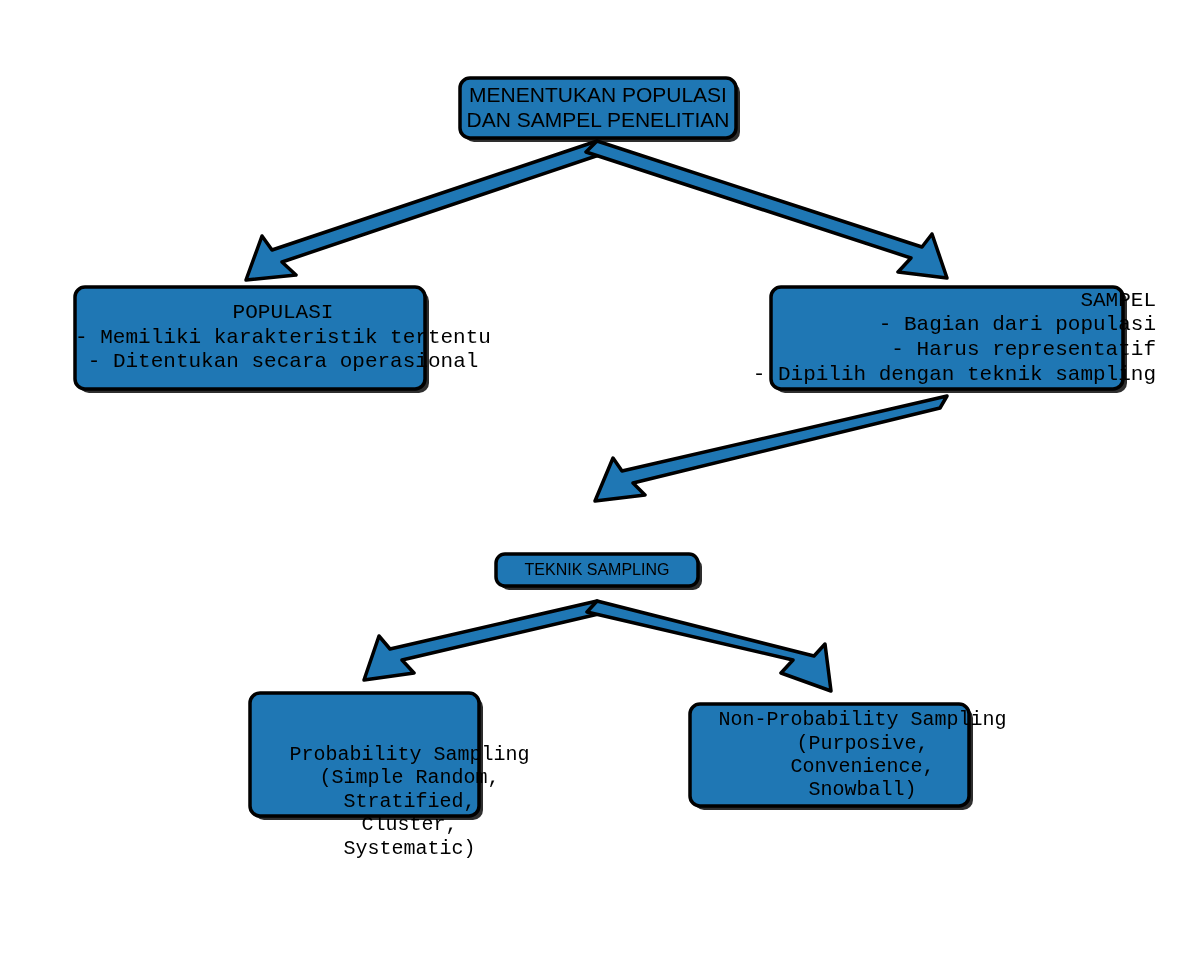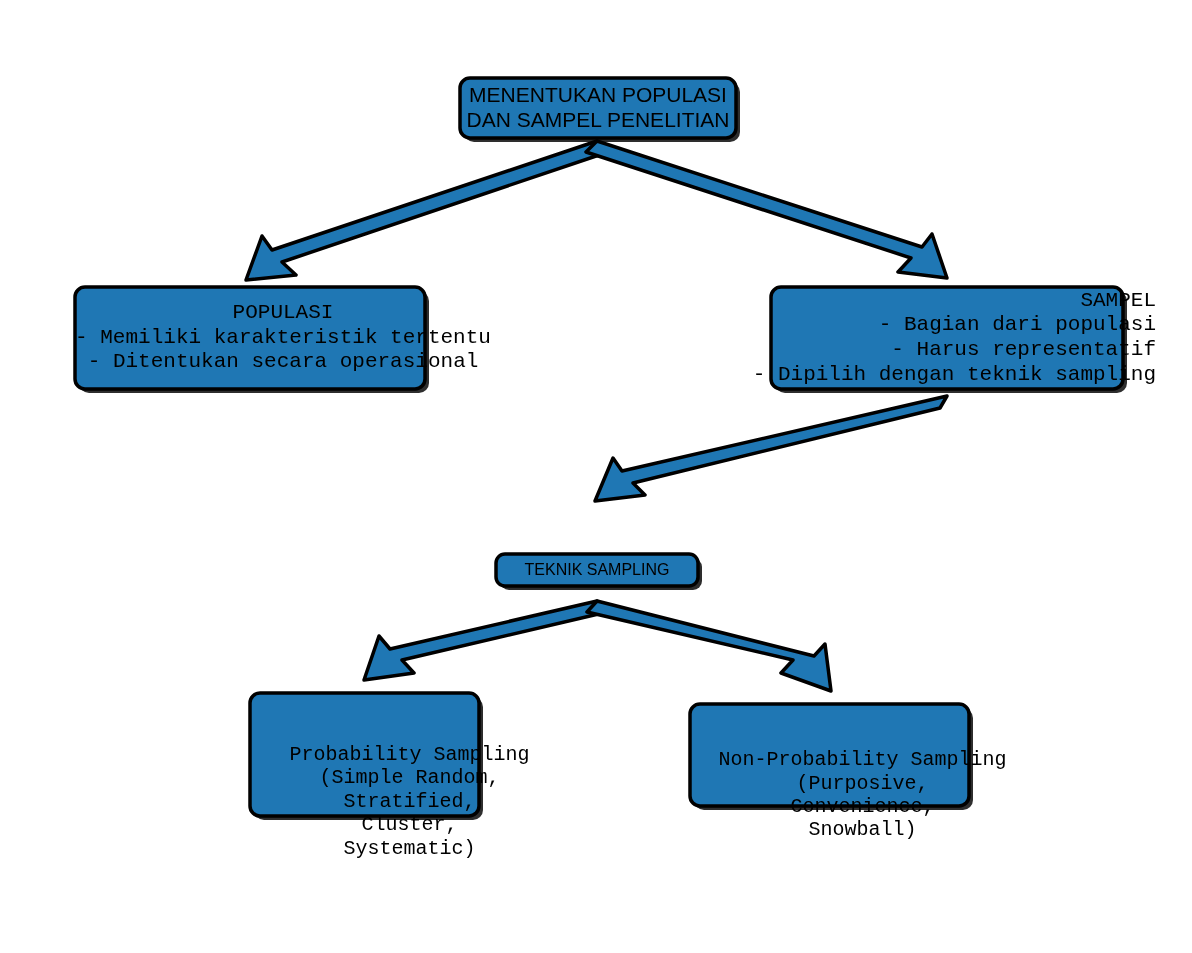--- a/index.html
+++ b/index.html
@@ -120,20 +120,20 @@
   </div>
 
   <div class="node-text face-dejavu t-leaf" style="left:262px; top:693px; width:229px; height:123px;margin-top:47px;">
     <div>Probability Sampling</div>
     <div>(Simple Random,</div>
     <div>Stratified,</div>
     <div>Cluster,</div>
     <div>Systematic)</div>
   </div>
 
-  <div class="node-text face-dejavu t-leaf" style="left:690px; top:704px; width:279px; height:102px;margin-top:40px;">
+  <div class="node-text face-dejavu t-leaf" style="left:690px; top:704px; width:279px; height:102px;">
     <div>Non-Probability Sampling</div>
     <div>(Purposive,</div>
     <div>Convenience,</div>
     <div>Snowball)</div>
   </div>
 
 </div>
 
 </body></html>

